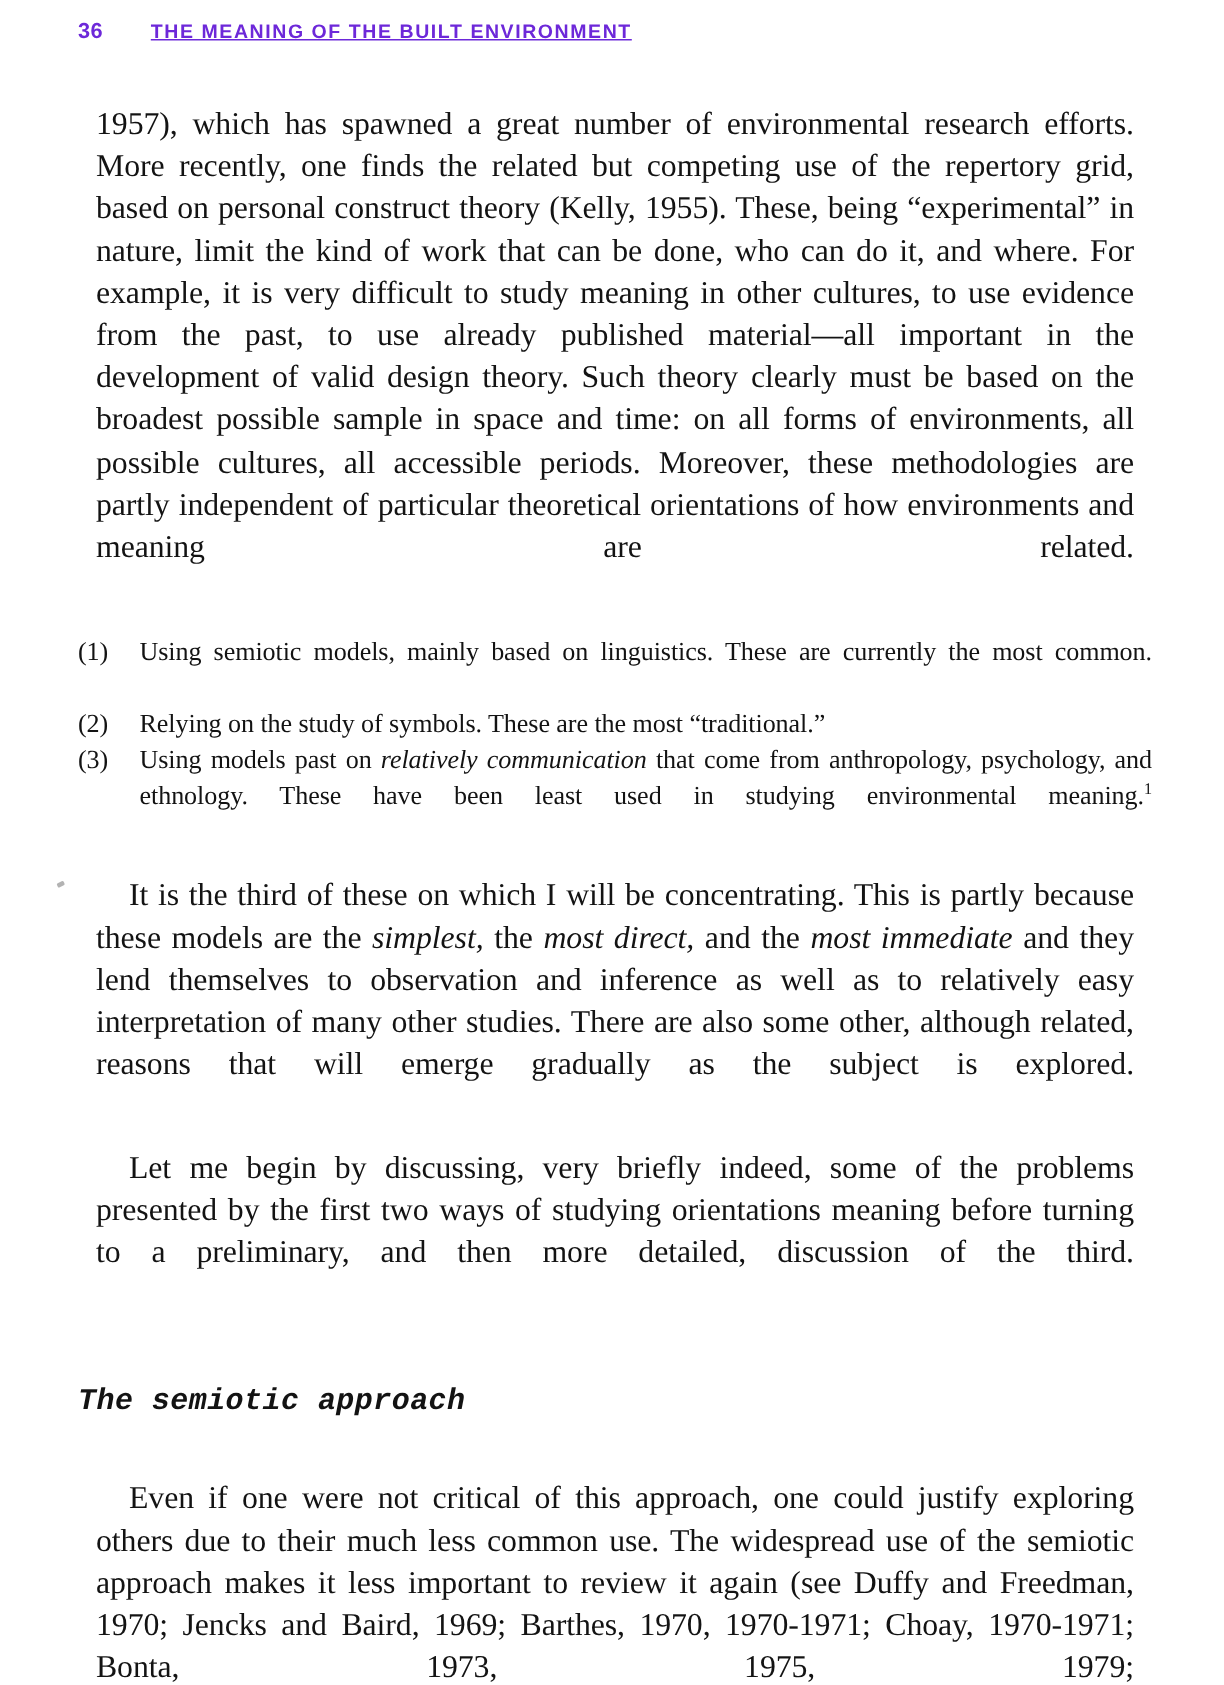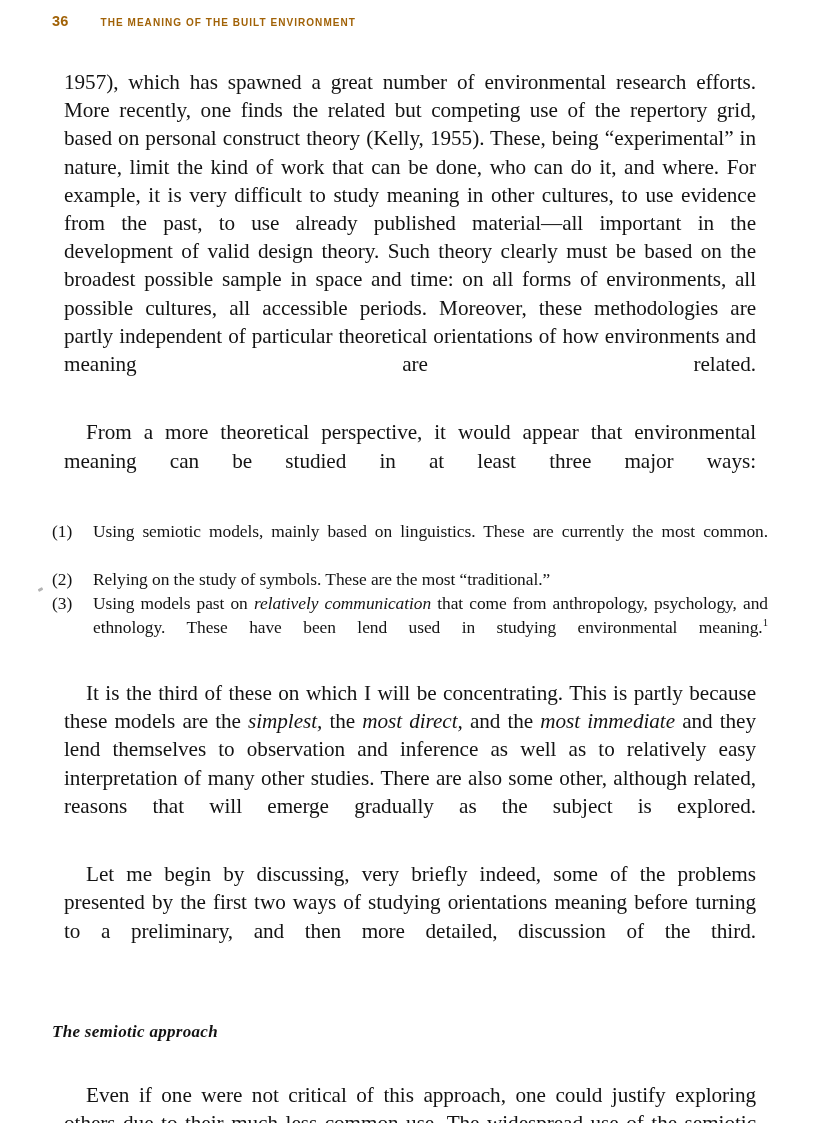--- a/index.html
+++ b/index.html
@@ -27,30 +27,31 @@
   .runhead {
     position: absolute;
     top: 13px;
     left: 52px;
     right: 48px;
     display: flex;
     align-items: baseline;
     font-family: "Liberation Sans", "DejaVu Sans", sans-serif;
     font-weight: bold;
     font-size: 14.5px;
-    color: #a16207;
+    color: #6d28d9;
     text-align: right;
   }
   .runhead .folio {
     letter-spacing: 0.2px;
     margin-right: 32px;
   }
   .runhead .title {
     letter-spacing: 1.05px;
-    font-size: 10px;
+    font-size: 13px;
+    text-decoration: underline;
   }
 
   
   .column {
     position: absolute;
     top: 56px;
     left: 52px;
     width: 716px;
   }
 
@@ -107,25 +108,26 @@
   i.it { font-style: italic; }
   sup.fn {
     font-size: 0.62em;
     vertical-align: super;
     line-height: 0;
   }
 
   
   h2.section {
     margin: 0;
-    font-size: 17px;
+    font-size: 20px;
     line-height: 26px;
     font-style: italic;
     font-weight: bold;
     letter-spacing: 0.3px;
+    font-family: Liberation Mono, monospace;
   }
 
   
   .speck {
     position: absolute;
     left: 38px;
     top: 588px;
     width: 5px;
     height: 3px;
     background: #9a9a9a;
@@ -141,39 +143,38 @@
 
   <div class="runhead">
     <span class="folio">36</span>
     <span class="title">THE MEANING OF THE BUILT ENVIRONMENT</span>
   </div>
 
   <div class="column">
 
     <p class="body">1957), which has spawned a great number of environmental research efforts. More recently, one finds the related but competing use of the repertory grid, based on personal construct theory (Kelly, 1955). These, being “experimental” in nature, limit the kind of work that can be done, who can do it, and where. For example, it is very difficult to study meaning in other cultures, to use evidence from the past, to use already published material—all important in the development of valid design theory. Such theory clearly must be based on the broadest possible sample in space and time: on all forms of environments, all possible cultures, all accessible periods. Moreover, these methodologies are partly independent of particular theoretical orientations of how environments and meaning are related.</p>
 
-    <p class="body indent">From a more theoretical perspective, it would appear that environmental meaning can be studied in at least three major ways:</p>
 
     <div class="spacer-sm"></div>
 
     <ol class="numlist">
 
       <li>
         <span class="marker">(1)</span>
         <span class="txt"><span>Using semiotic models, mainly based on linguistics. These are currently the most common.</span></span>
       </li>
 
       <li class="no-stretch">
         <span class="marker">(2)</span>
         <span class="txt"><span>Relying on the study of symbols. These are the most “traditional.”</span></span>
       </li>
 
       <li>
         <span class="marker">(3)</span>
-        <span class="txt"><span>Using models past on </span><i class="it">relatively communication</i><span> that come from anthropology, psychology, and ethnology. These have been lend used in studying environmental meaning.</span><sup class="fn">1</sup></span>
+        <span class="txt"><span>Using models past on </span><i class="it">relatively communication</i><span> that come from anthropology, psychology, and ethnology. These have been least used in studying environmental meaning.</span><sup class="fn">1</sup></span>
       </li>
 
     </ol>
 
     <div class="spacer-sm"></div>
 
     <p class="body indent"><span>It is the third of these on which I will be concentrating. This is partly because these models are the </span><i class="it">simplest,</i><span> the </span><i class="it">most direct,</i><span> and the </span><i class="it">most immediate</i><span> and they lend themselves to observation and inference as well as to relatively easy interpretation of many other studies. There are also some other, although related, reasons that will emerge gradually as the subject is explored.</span></p>
 
     <p class="body indent">Let me begin by discussing, very briefly indeed, some of the problems presented by the first two ways of studying orientations meaning before turning to a preliminary, and then more detailed, discussion of the third.</p>
 

